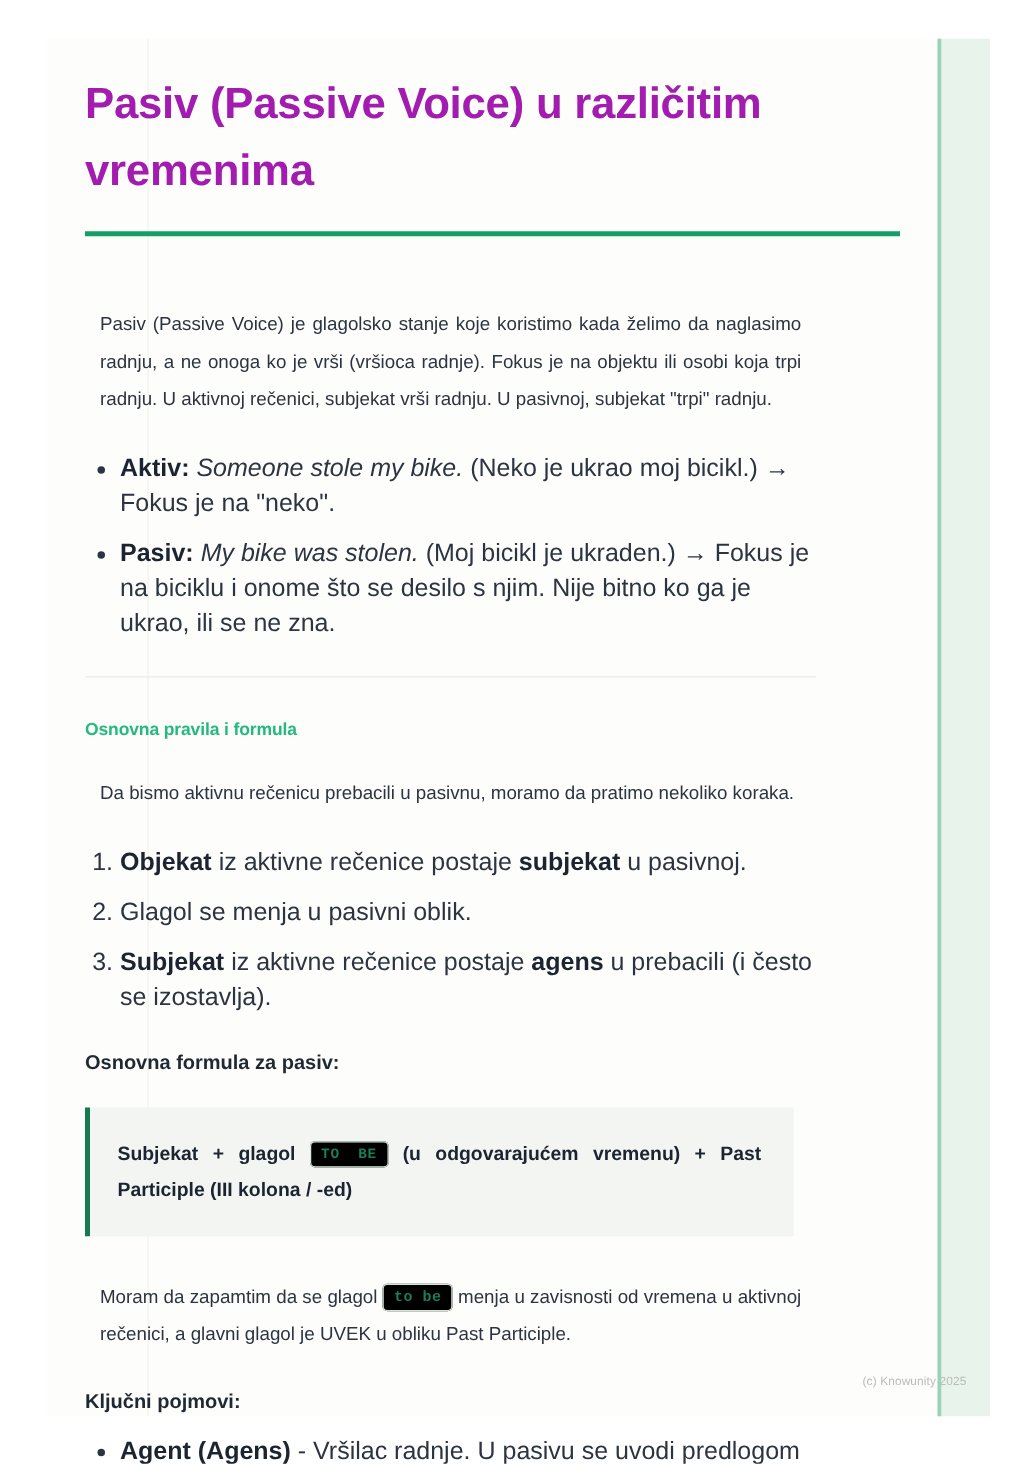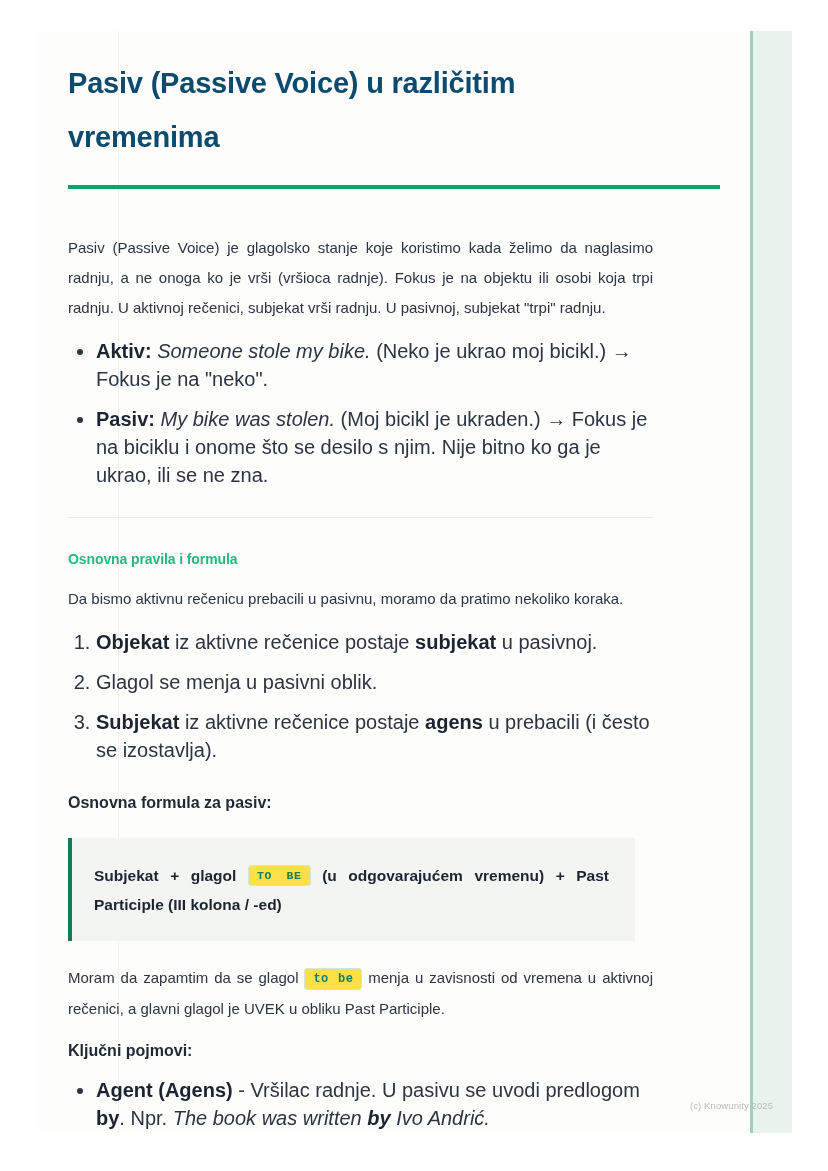--- a/index.html
+++ b/index.html
@@ -67,24 +67,24 @@
   
   .content {
     position: absolute;
     left: 68px;
     top: 56px;
     width: 585px;
   }
 
   .doc-title {
     margin: 0;
-    font-size: 29px;
+    font-size: 35px;
     line-height: 54px;
     font-weight: 700;
-    color: #0c4a6e;
+    color: #a21caf;
     letter-spacing: -0.2px;
   }
   .title-rule {
     margin-top: 21px;
     width: 652px;
     height: 4px;
     background: #139f67;
   }
 
   h2.section-heading {
@@ -94,21 +94,21 @@
     font-weight: 700;
     color: #2fbd84;
     letter-spacing: -0.1px;
   }
   h2.section-heading.deep {
     color: #24b97f;
     font-size: 14px;
   }
 
   p.body-text {
-    margin: 0;
+    margin: 12px;
     font-size: 15px;
     line-height: 30px;
     color: #2b3440;
     text-align: justify;
     text-justify: inter-word;
   }
   p.body-text.left {
     text-align: left;
   }
   p.body-text.italic {
@@ -168,21 +168,21 @@
     font-weight: 700;
     color: #1b2430;
     text-align: justify;
     text-justify: inter-word;
   }
 
   code.chip {
     font-family: "Liberation Mono", monospace;
     font-size: 11.5px;
     letter-spacing: 0.6px;
-    background: #fde047;
+    background: #000000;
     border: 1px solid #d2e7da;
     border-radius: 4px;
     color: #1d7d57;
     padding: 3px 8px 3px 8px;
     font-weight: 700;
     white-space: pre;
     vertical-align: 2px;
   }
   code.chip.lower {
     font-size: 12px;

